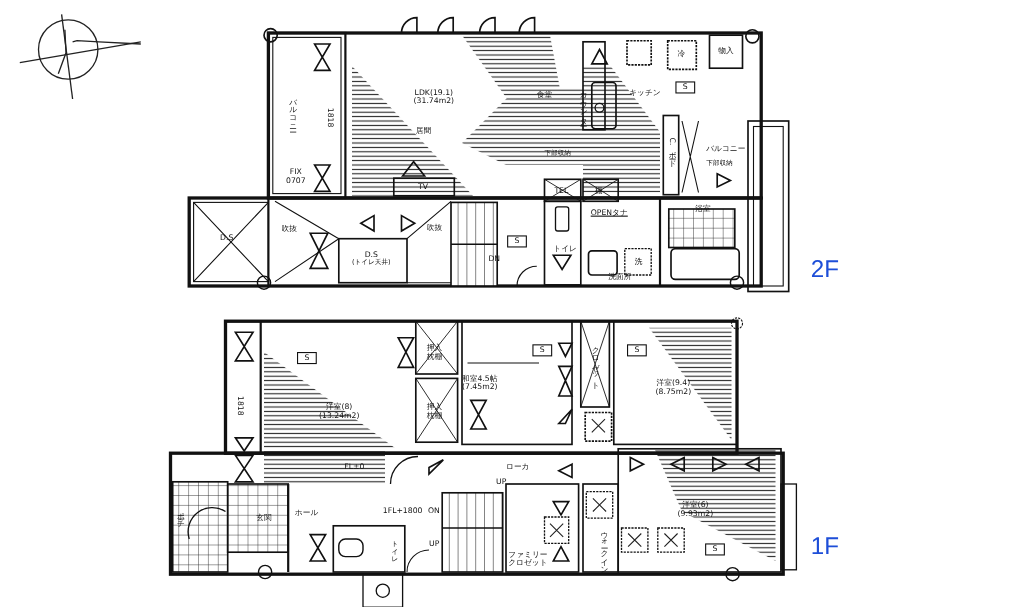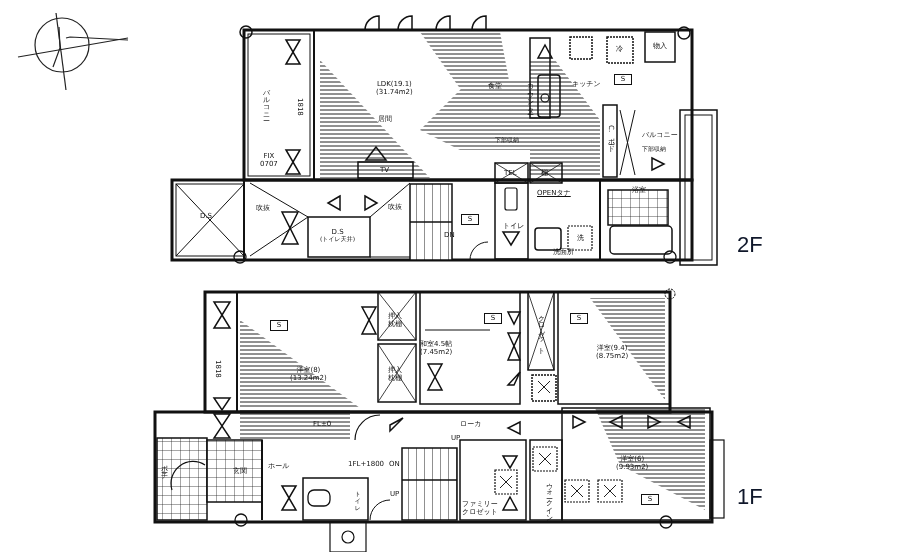--- a/index.html
+++ b/index.html
@@ -1,20 +1,20 @@
 <!DOCTYPE html>
 <html><head>
 <meta charset="utf-8">
 <style>
   html, body { margin:0; padding:0; background:#ffffff; }
   body { width:920px; height:552px; position:relative; overflow:hidden; font-family:"DejaVu Sans", sans-serif; color:#111; }
   svg { position:absolute; left:0; top:0; }
   .lbl { position:absolute; font-size:7px; line-height:1.15; color:#111; white-space:nowrap; text-align:center; font-family:"DejaVu Sans", sans-serif; }
   .lbl-v { writing-mode:vertical-rl; }
-  .floor-label { position:absolute; font-size:22px; font-family:"Liberation Sans", sans-serif; color:#0f172a; }
+  .floor-label { position:absolute; font-size:22px; font-family:"Liberation Sans", sans-serif; color:#1d4ed8; }
   .s-box { position:absolute; border:1px solid #111; background:#fff; font-size:7px; text-align:center; line-height:9px; width:16px; height:9px; }
 </style>
 </head>
 <body>
 
 <svg width="920" height="552" viewBox="0 0 920 552">
   <defs>
     <pattern id="hatch" width="6" height="4" patternUnits="userSpaceOnUse">
       <rect width="6" height="4" fill="#fff"></rect>
       <line x1="0" y1="2" x2="6" y2="2" stroke="#222" stroke-width="1"></line>

